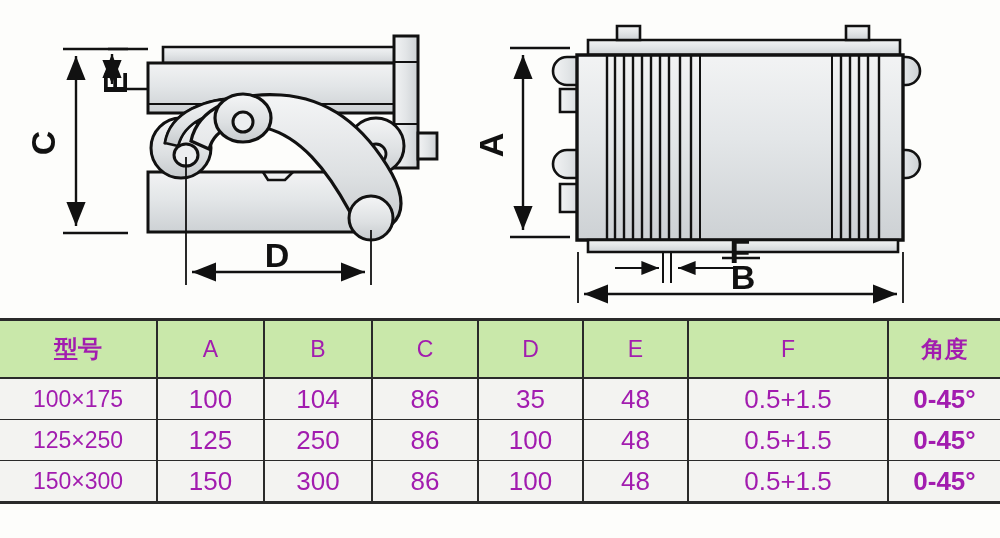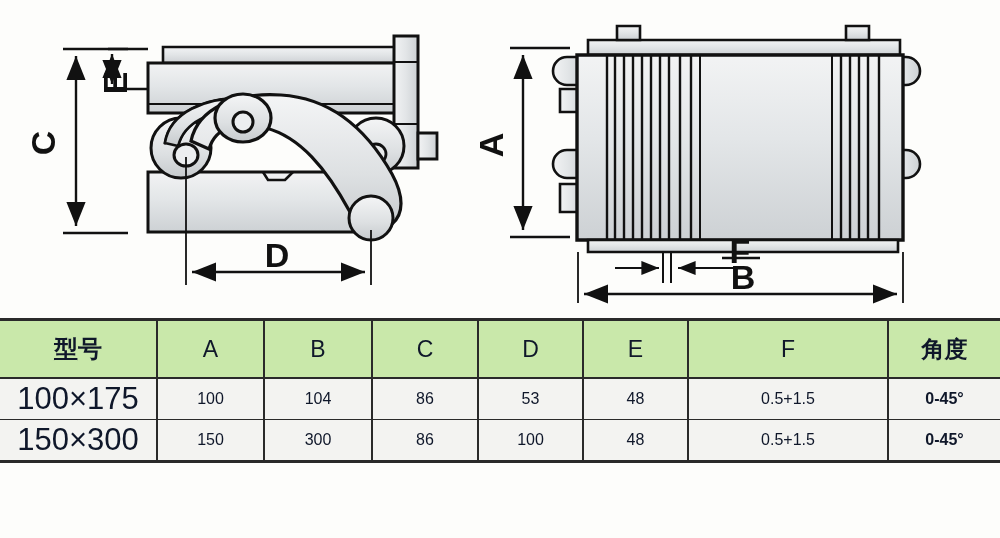--- a/index.html
+++ b/index.html
@@ -32,43 +32,43 @@
     left: 0;
     top: 318px;
     width: 1000px;
     border-collapse: collapse;
     table-layout: fixed;
   }
   #spec-table th, #spec-table td {
     border: 1px solid #2a2a2a;
     text-align: center;
     vertical-align: middle;
-    color: #0f172a;
+    color: #a21caf;
     font-weight: 400;
     padding: 0;
     background-clip: padding-box;
   }
   #spec-table thead th {
     background: #c9e8aa;
     height: 56px;
     font-size: 23px;
     border-top: 3px solid #2a2a2a;
     border-bottom: 2px solid #2a2a2a;
   }
   #spec-table thead th.model-col {
     font-size: 24px;
     font-weight: 700;
   }
   #spec-table tbody td {
     background: #f3f3f1;
     height: 40px;
-    font-size: 16px;
+    font-size: 26px;
   }
   #spec-table tbody td.model-col {
-    font-size: 31px;
+    font-size: 23px;
   }
   #spec-table tbody tr:last-child td {
     border-bottom: 3px solid #2a2a2a;
   }
   
   #spec-table th, #spec-table td { border-left-width: 2px; border-right-width: 2px; }
   #spec-table th:first-child, #spec-table td:first-child { border-left: none; }
   #spec-table th:last-child, #spec-table td:last-child { border-right: none; font-weight: bold; }
 
   .dim-label {
@@ -270,21 +270,31 @@
         <th>F</th>
         <th>角度</th>
       </tr>
     </thead>
     <tbody>
       <tr>
         <td class="model-col">100×175</td>
         <td>100</td>
         <td>104</td>
         <td>86</td>
-        <td>53</td>
+        <td>35</td>
+        <td>48</td>
+        <td>0.5+1.5</td>
+        <td>0-45°</td>
+      </tr>
+      <tr>
+        <td class="model-col">125×250</td>
+        <td>125</td>
+        <td>250</td>
+        <td>86</td>
+        <td>100</td>
         <td>48</td>
         <td>0.5+1.5</td>
         <td>0-45°</td>
       </tr>
       <tr>
         <td class="model-col">150×300</td>
         <td>150</td>
         <td>300</td>
         <td>86</td>
         <td>100</td>

